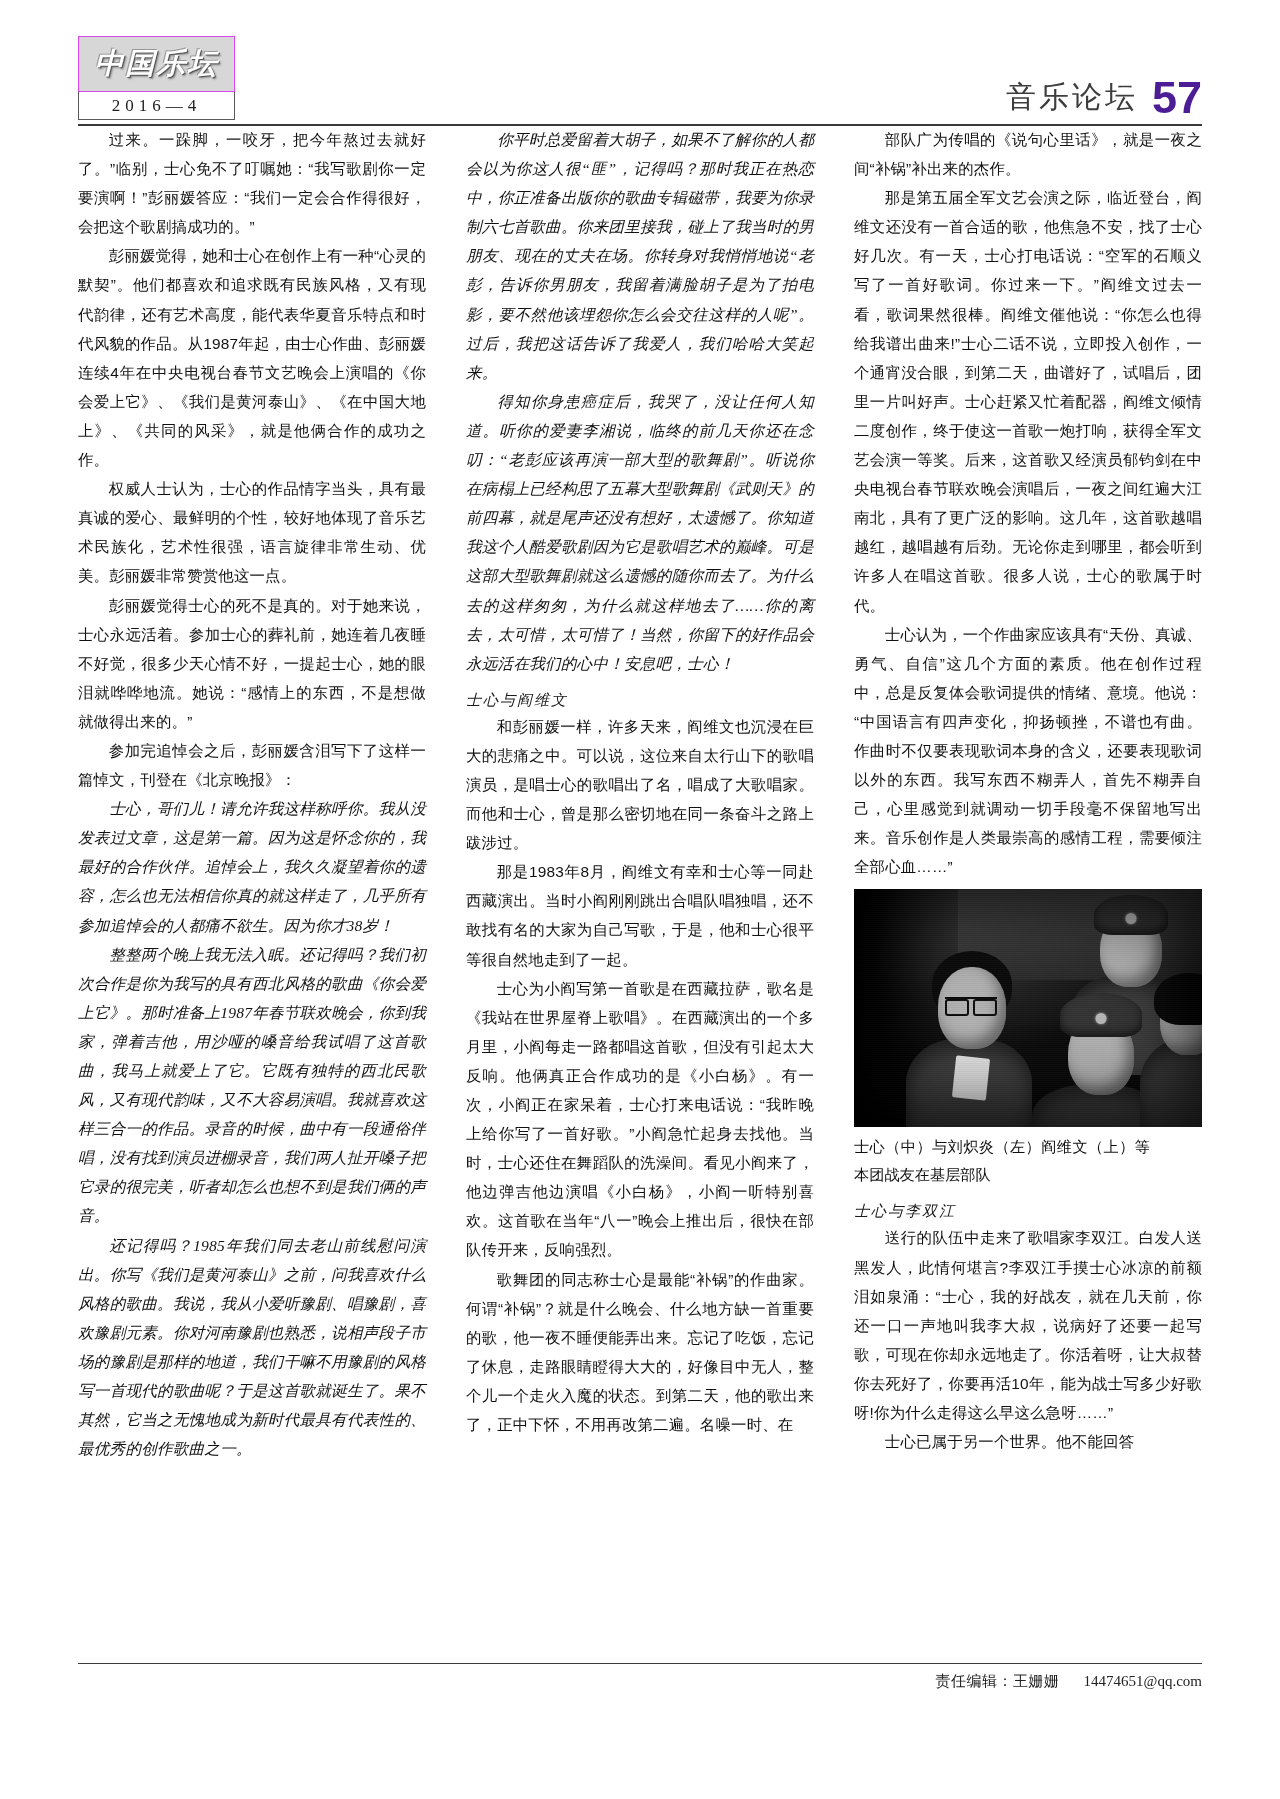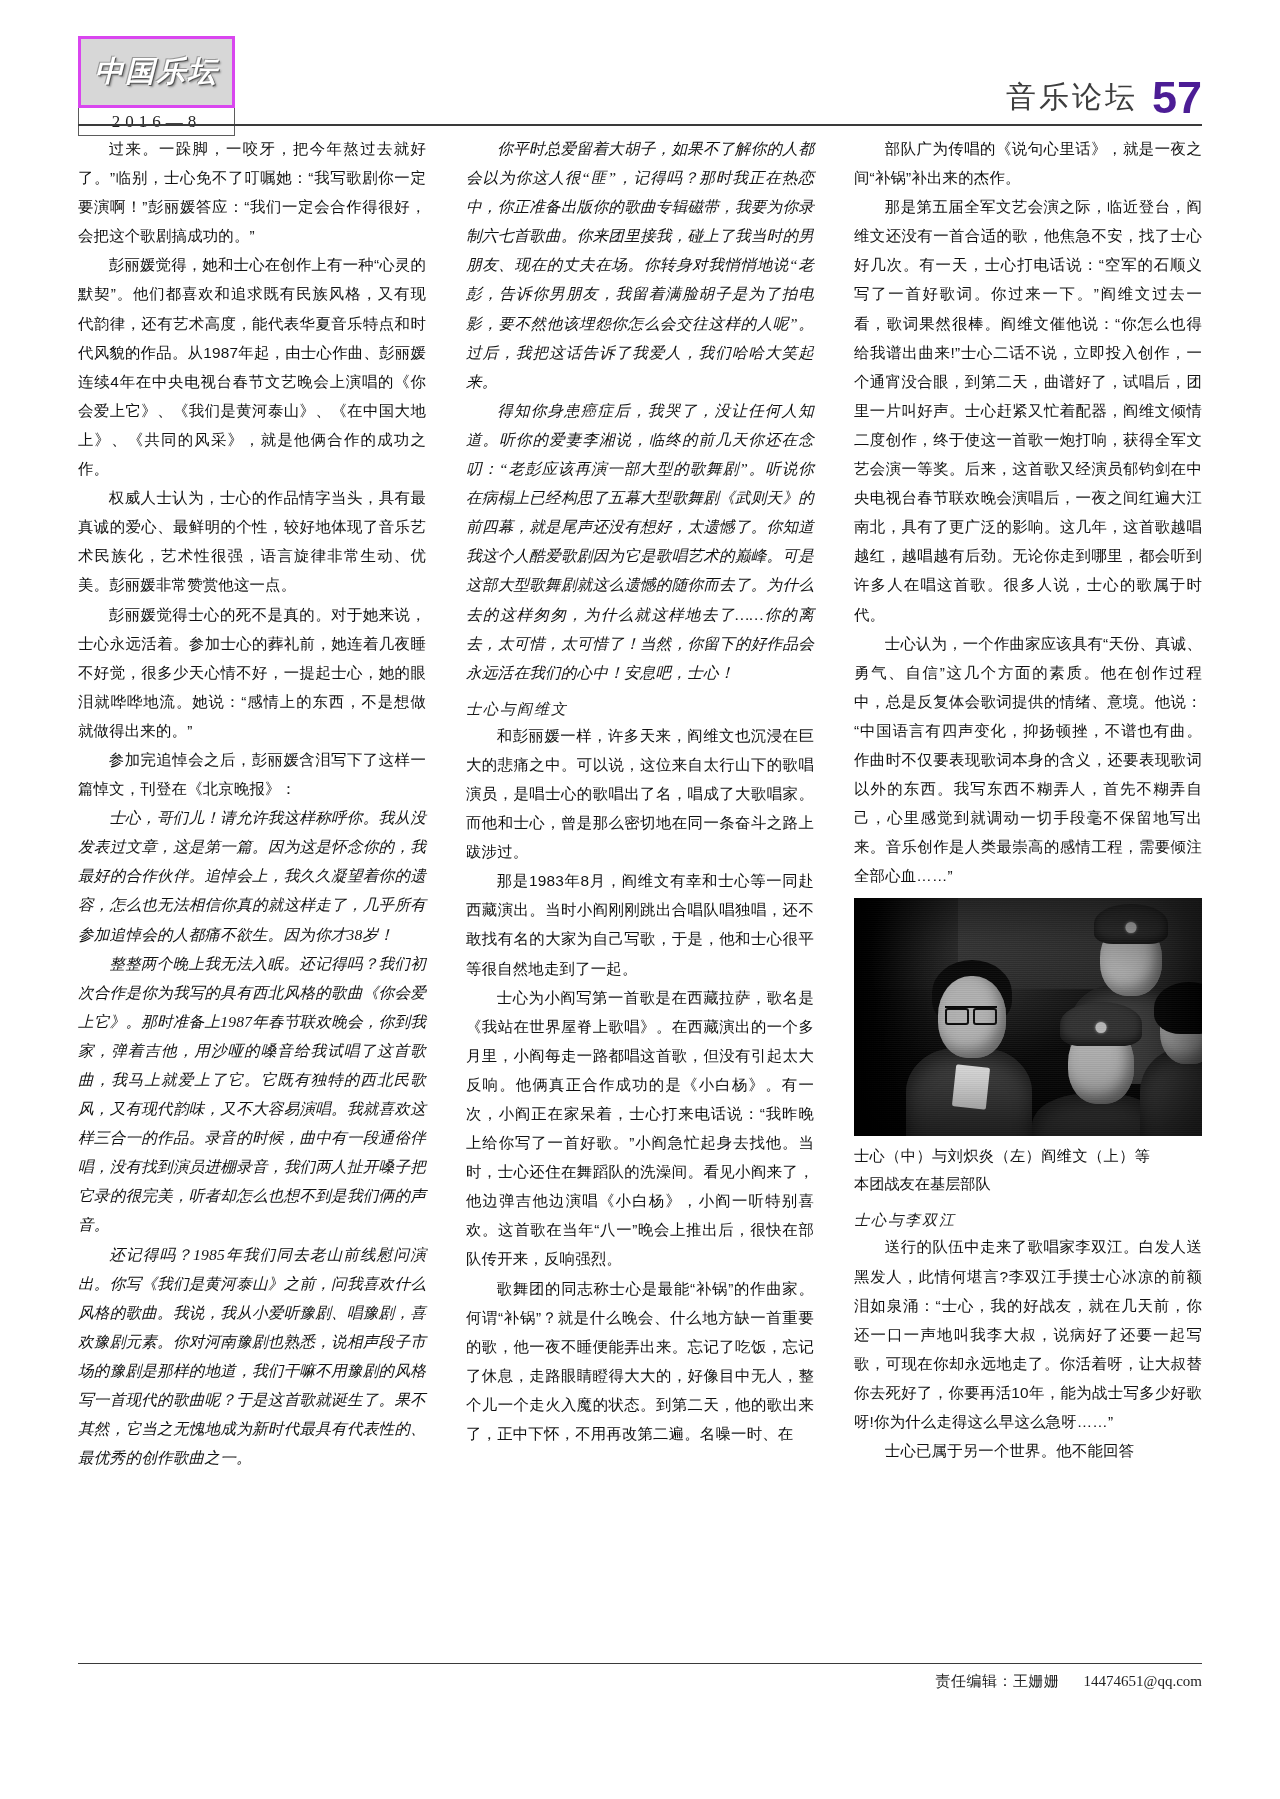--- a/index.html
+++ b/index.html
@@ -28,23 +28,23 @@
     width: 1124px;
     height: 86px;
   }
   .logo-block {
     position: absolute;
     left: 0;
     top: 0;
     width: 157px;
   }
   .logo-top {
-    height: 72px;
+    height: 56px;
     background: #d7d7d7;
-    border: 3px solid #d946ef;
+    border: 1px solid #d946ef;
     display: flex;
     align-items: center;
     justify-content: center;
     box-sizing: border-box;
   }
   .logo-top span {
     font-family: "Liberation Serif", "DejaVu Serif", serif;
     font-size: 29px;
     font-weight: bold;
     font-style: italic;
@@ -111,21 +111,21 @@
     top: 1663px;
     width: 1124px;
     height: 0;
     border-top: 1.5px solid #3a3a3a;
   }
 
   
   #columns {
     position: absolute;
     left: 78px;
-    top: 134px;
+    top: 125px;
     width: 1124px;
     height: 1522px;
     display: flex;
     gap: 40px;
   }
   .col {
     width: 348px;
     position: relative;
   }
   .col p {
@@ -283,21 +283,21 @@
 <body>
 
 <div id="page">
 
   <div id="masthead">
     <div class="logo-block">
       <div class="logo-top">
         <span>中国乐坛</span>
       </div>
       <div class="logo-bottom">
-        <span>2016—8</span>
+        <span>2016—4</span>
       </div>
     </div>
     <div class="header-right">
       <div class="header-section">音乐论坛</div>
       <div class="header-pageno">57</div>
     </div>
   </div>
 
   <div class="rule-top"></div>
 

